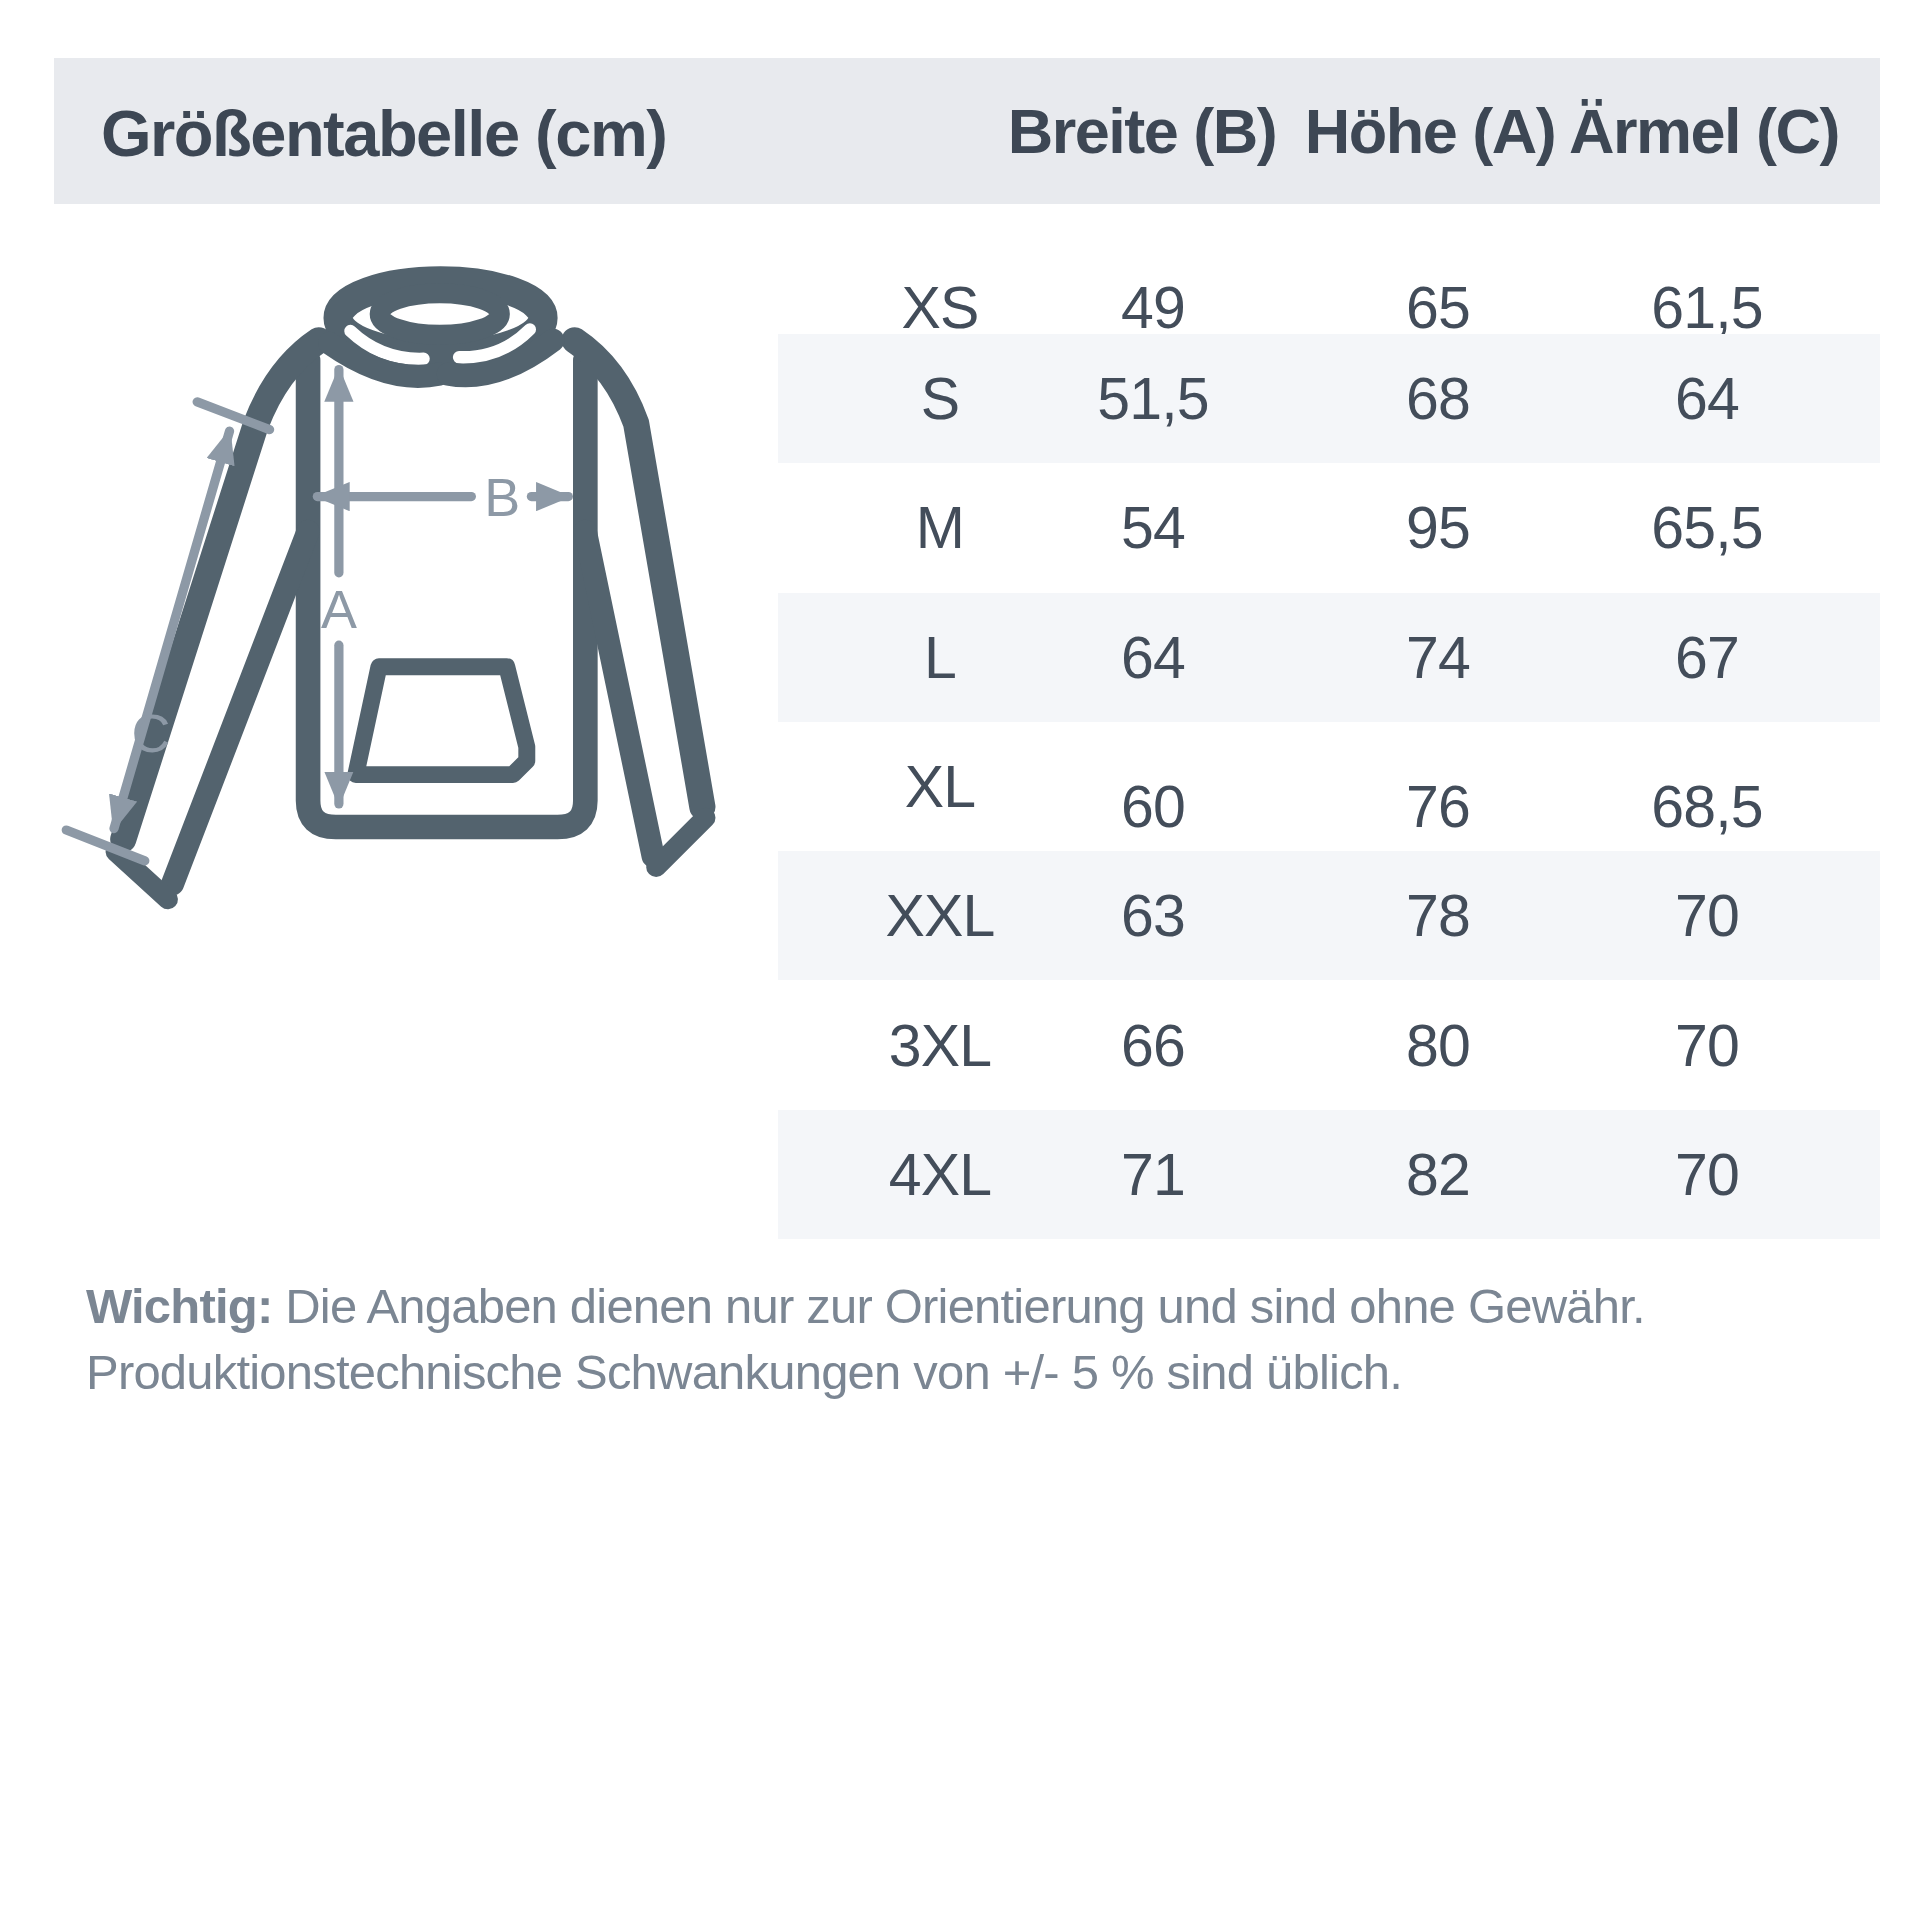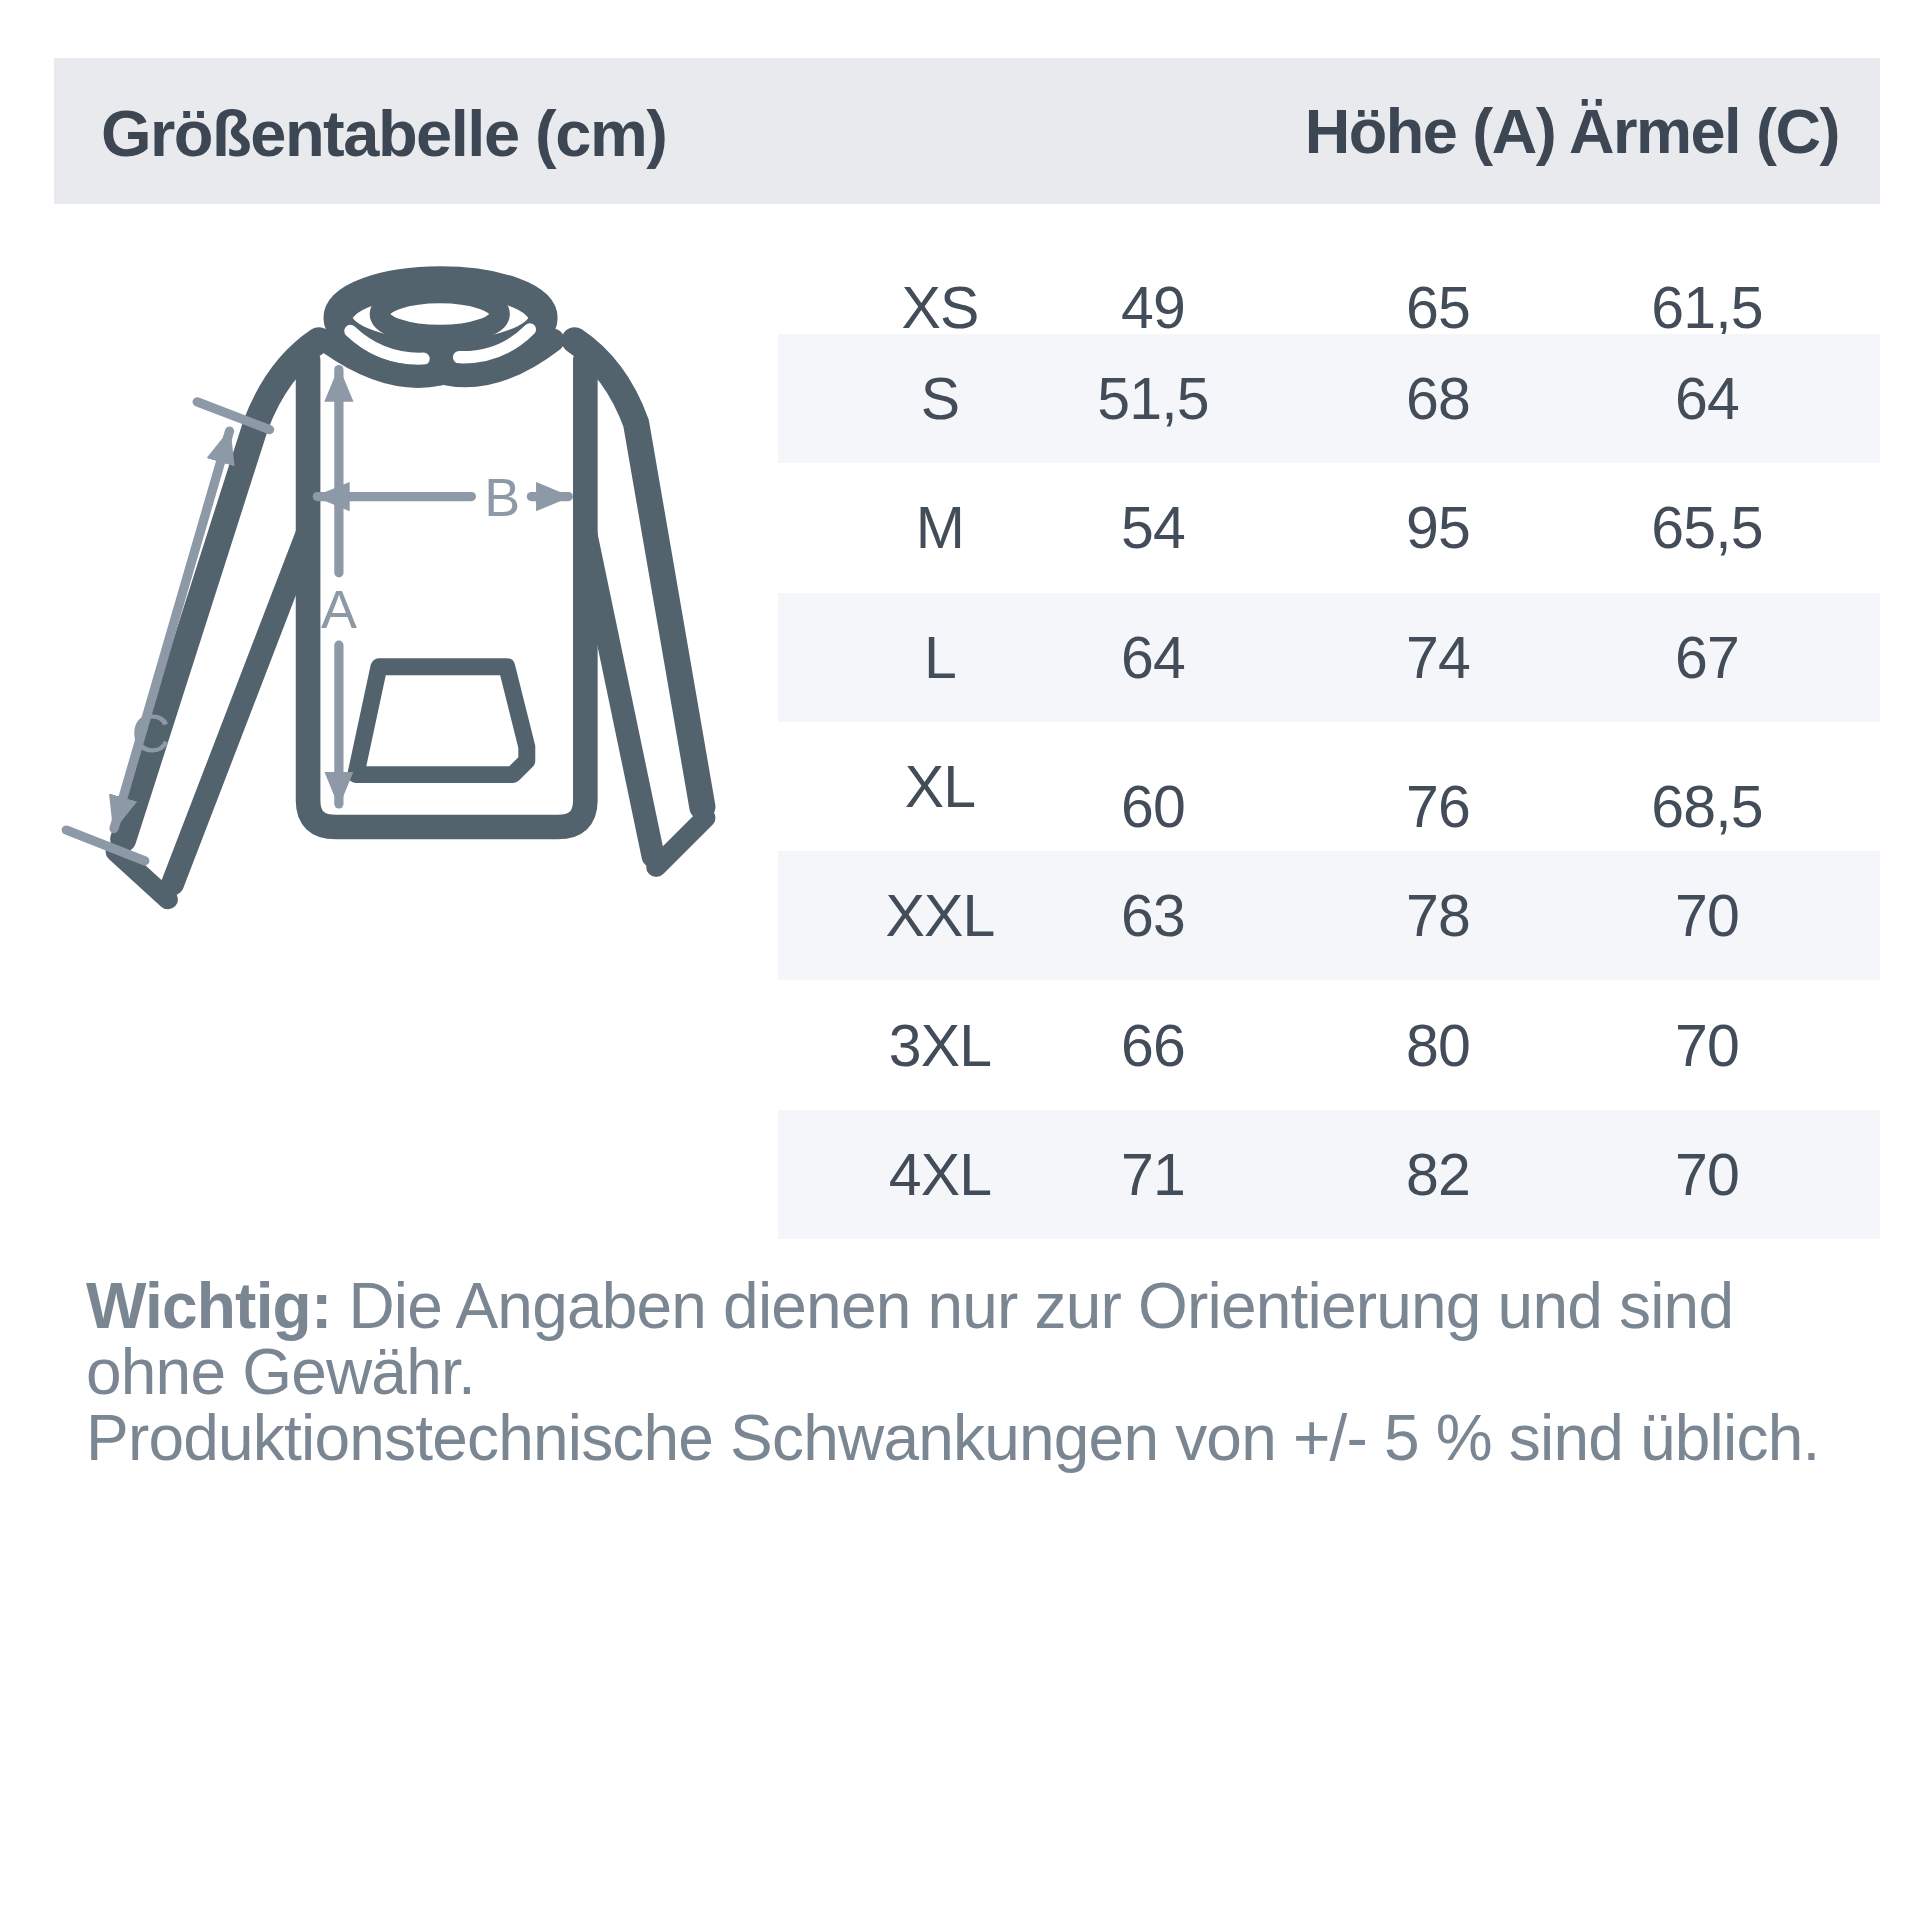--- a/index.html
+++ b/index.html
@@ -48,31 +48,32 @@
   .wh{fill:none;stroke:#ffffff;stroke-linecap:round;}
   .ar{fill:none;stroke:var(--arrow);stroke-linecap:round;}
   .ahead{fill:var(--arrow);}
   .dlabel{
     fill:var(--arrow);font-family:"Liberation Sans","DejaVu Sans",sans-serif;
     font-size:70px;font-weight:400;text-anchor:middle;dominant-baseline:central;
   }
   
   .footer{
     position:absolute;left:86px;top:1273px;width:1788px;margin:0;
-    font-size:64px;line-height:66px;color:var(--footer_text);letter-spacing:-0.8px;
+    font-size:49px;line-height:66px;color:var(--footer_text);letter-spacing:-0.8px;
   }
   .footer strong{font-weight:700;color:var(--footer_text);}
 </style>
 </head>
 <body>
 
 <div class="page">
 
   <header class="bar">
     <h1 class="title">Größentabelle (cm)</h1>
+    <span class="col-label col-b">Breite (B)</span>
     <span class="col-label col-c">Ärmel (C)</span>
     <span class="col-label col-a">Höhe (A)</span>
   </header>
 
   <section id="rows">
       <div class="row" style="top: 200px; margin-top: 43px;">
     <span class="cell c-size">XS</span>
     <span class="cell c-b val">49</span>
     <span class="cell c-a val">65</span>
     <span class="cell c-c val">61,5</span>

